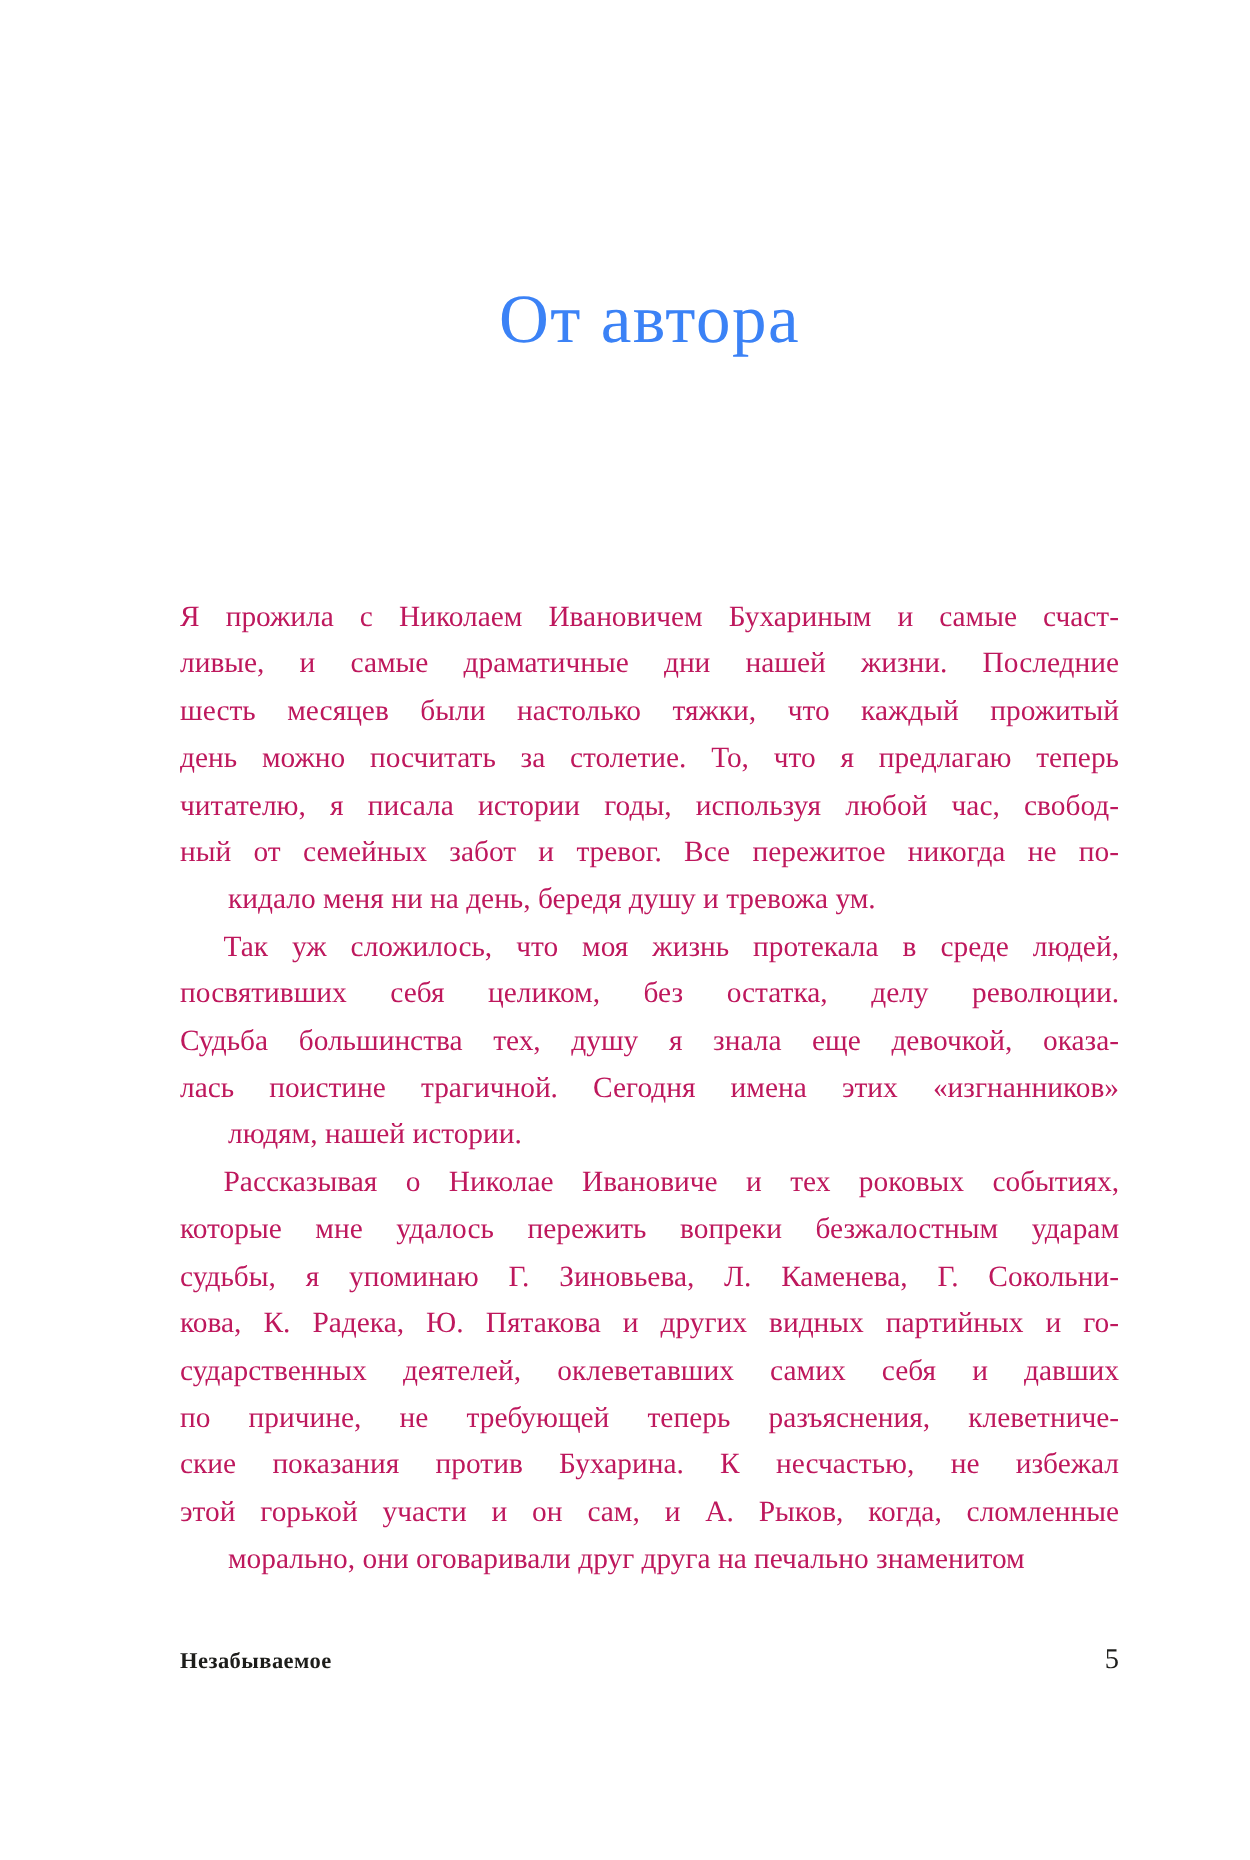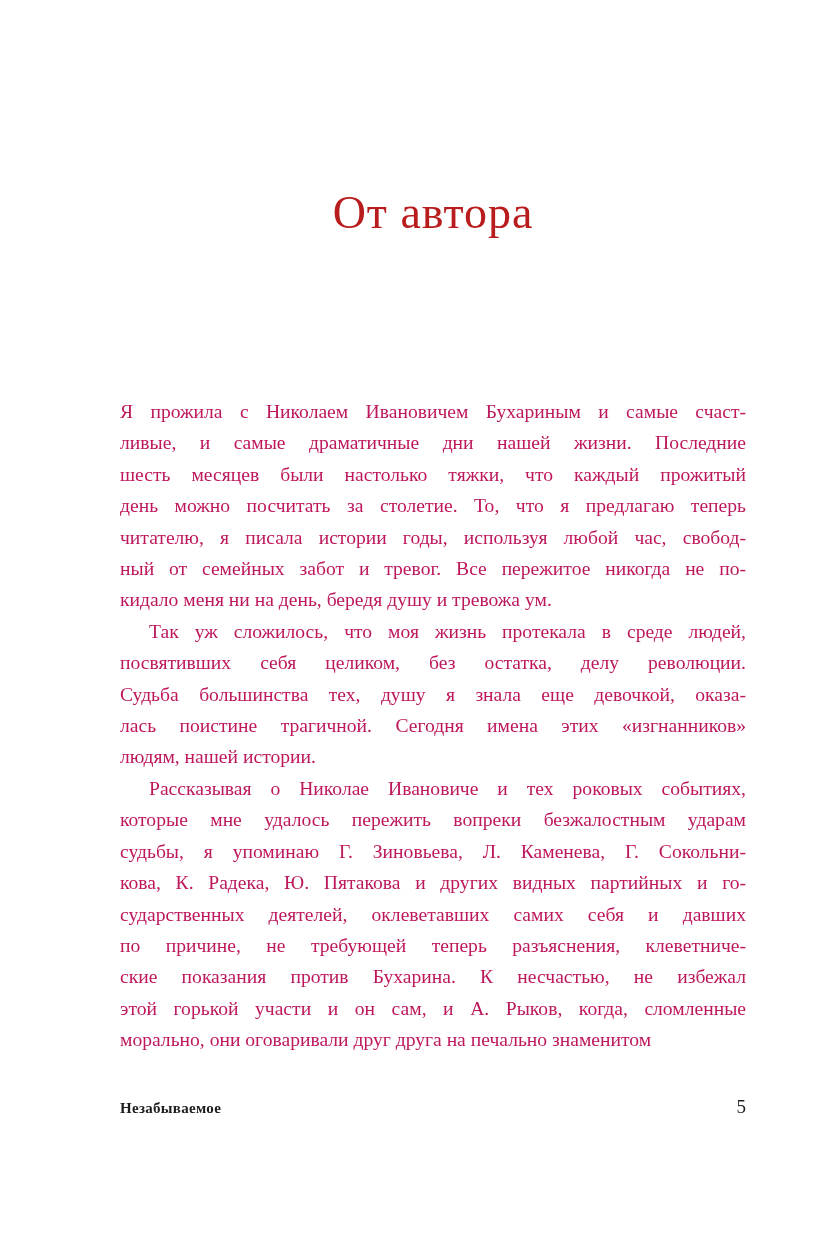--- a/index.html
+++ b/index.html
@@ -19,21 +19,21 @@
   .chapter-title {
     position: absolute;
     top: 186px;
     left: 120px;
     width: 626px;
     margin: 0;
     text-align: center;
     font-size: 46px;
     font-weight: 400;
     letter-spacing: 1px;
-    color: #b91c1c;
+    color: #3b82f6;
   }
   .body-text {
     position: absolute;
     top: 396px;
     left: 120px;
     width: 626px;
     font-size: 19.6px;
     line-height: 31.4px;
     color: #be185d;
   }
@@ -41,20 +41,21 @@
     margin: 0;
     padding: 0;
   }
   .line {
     text-align: justify;
     text-align-last: justify;
     white-space: normal;
   }
   .line.last {
     text-align-last: left;
+    margin-left: 32px;
   }
   .line.indent {
     text-indent: 29px;
   }
   .footer {
     position: absolute;
     left: 120px;
     top: 1096px;
     width: 626px;
     display: flex;

